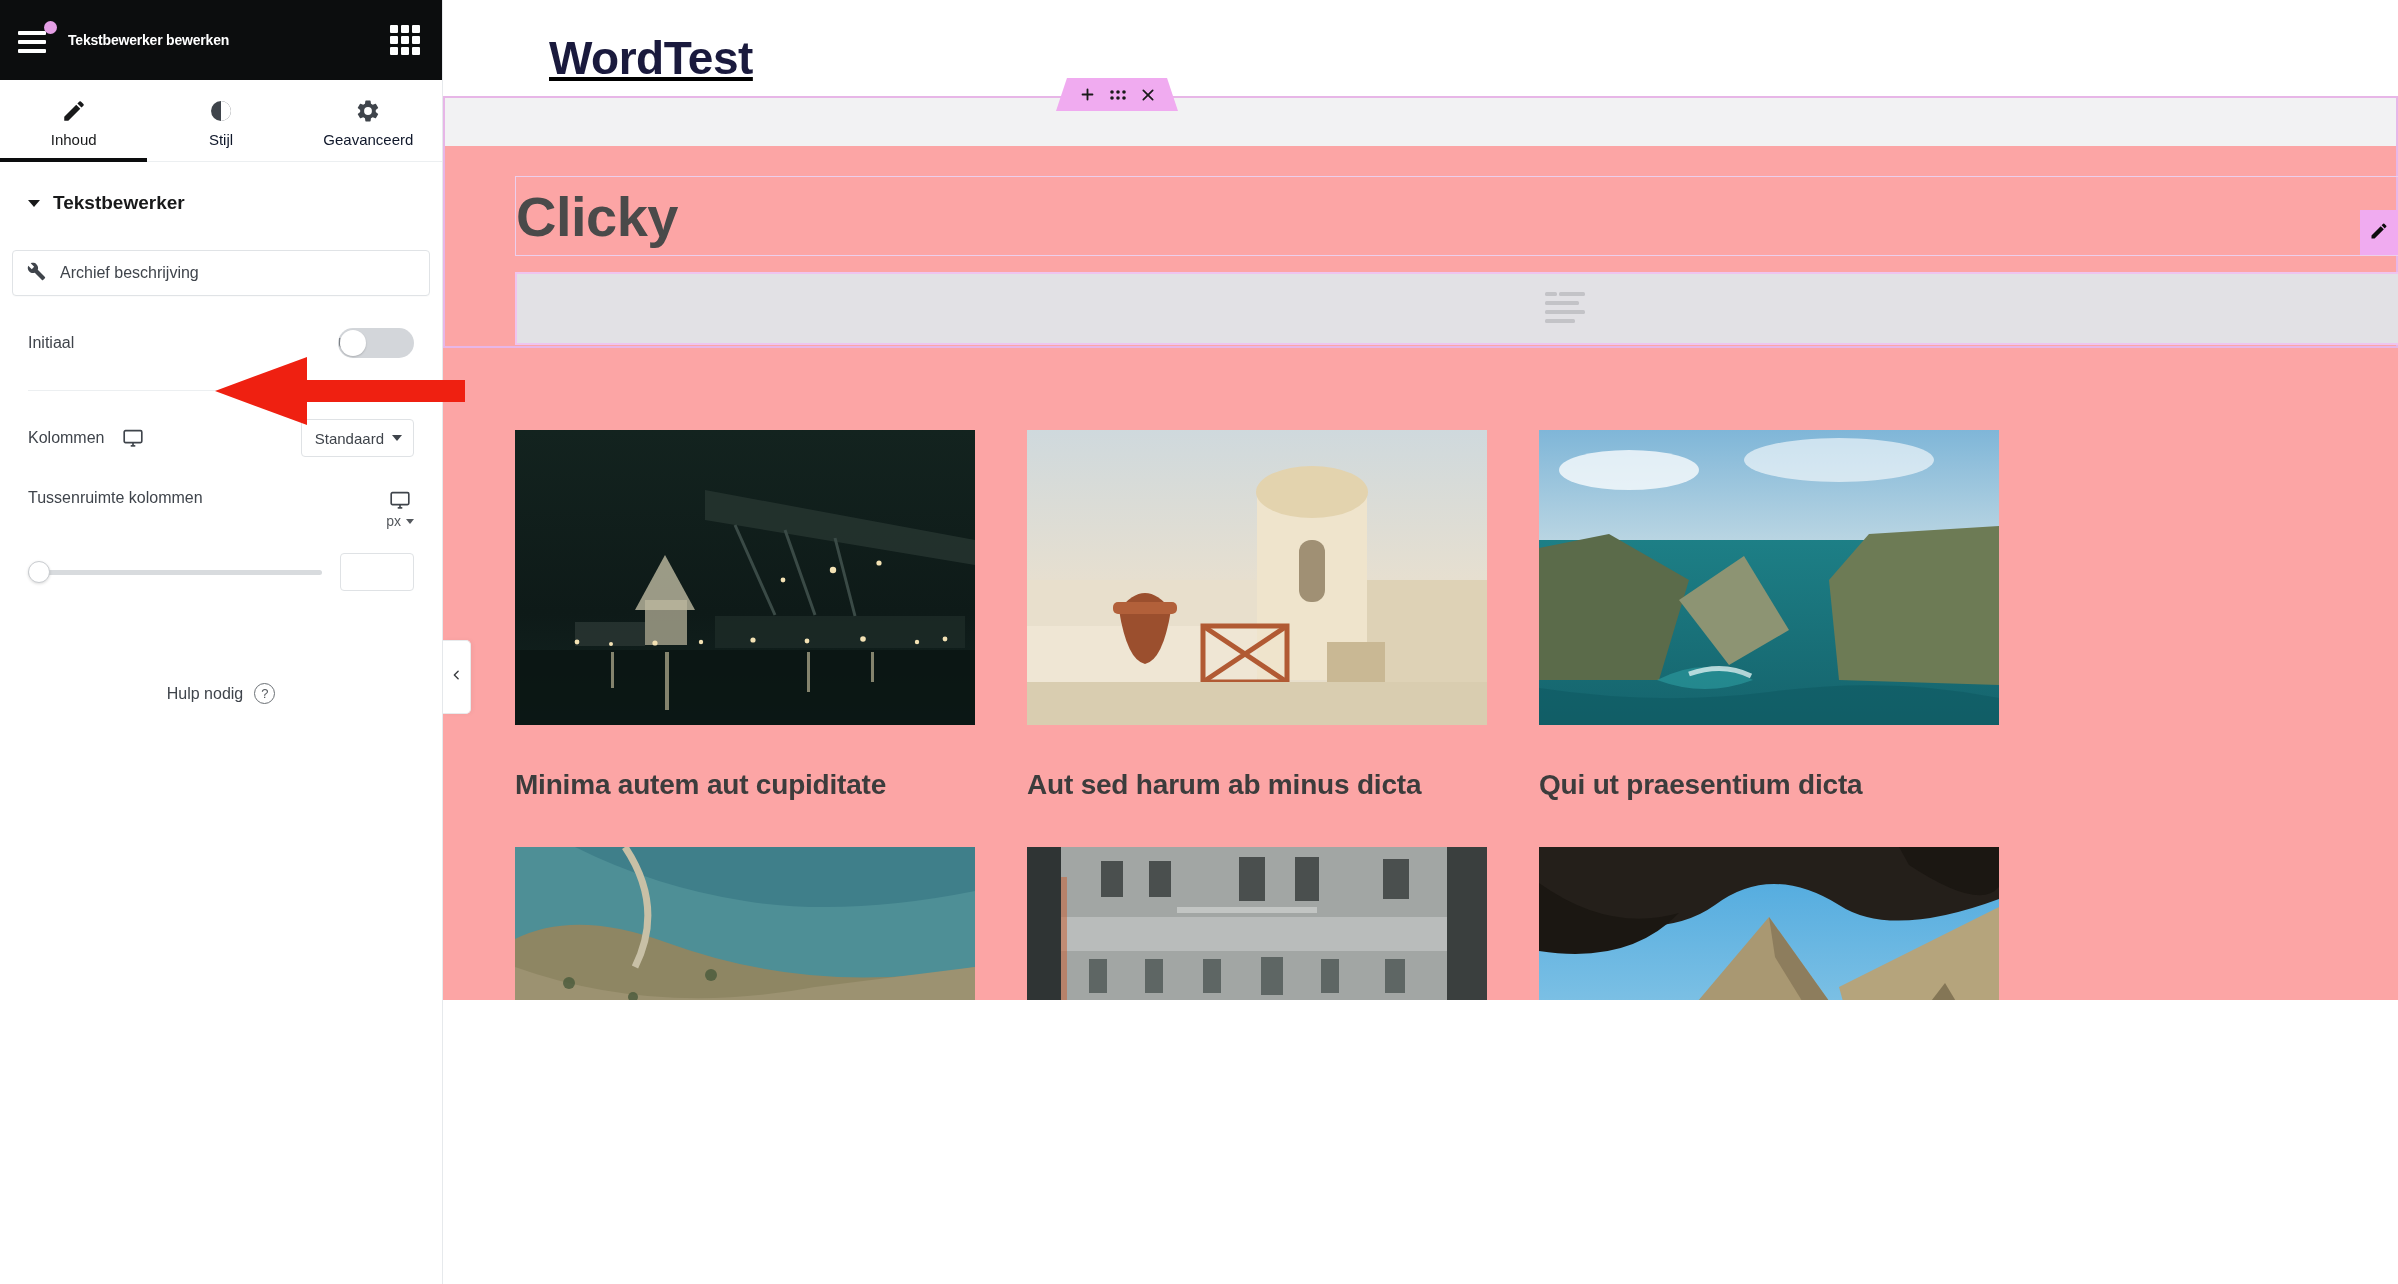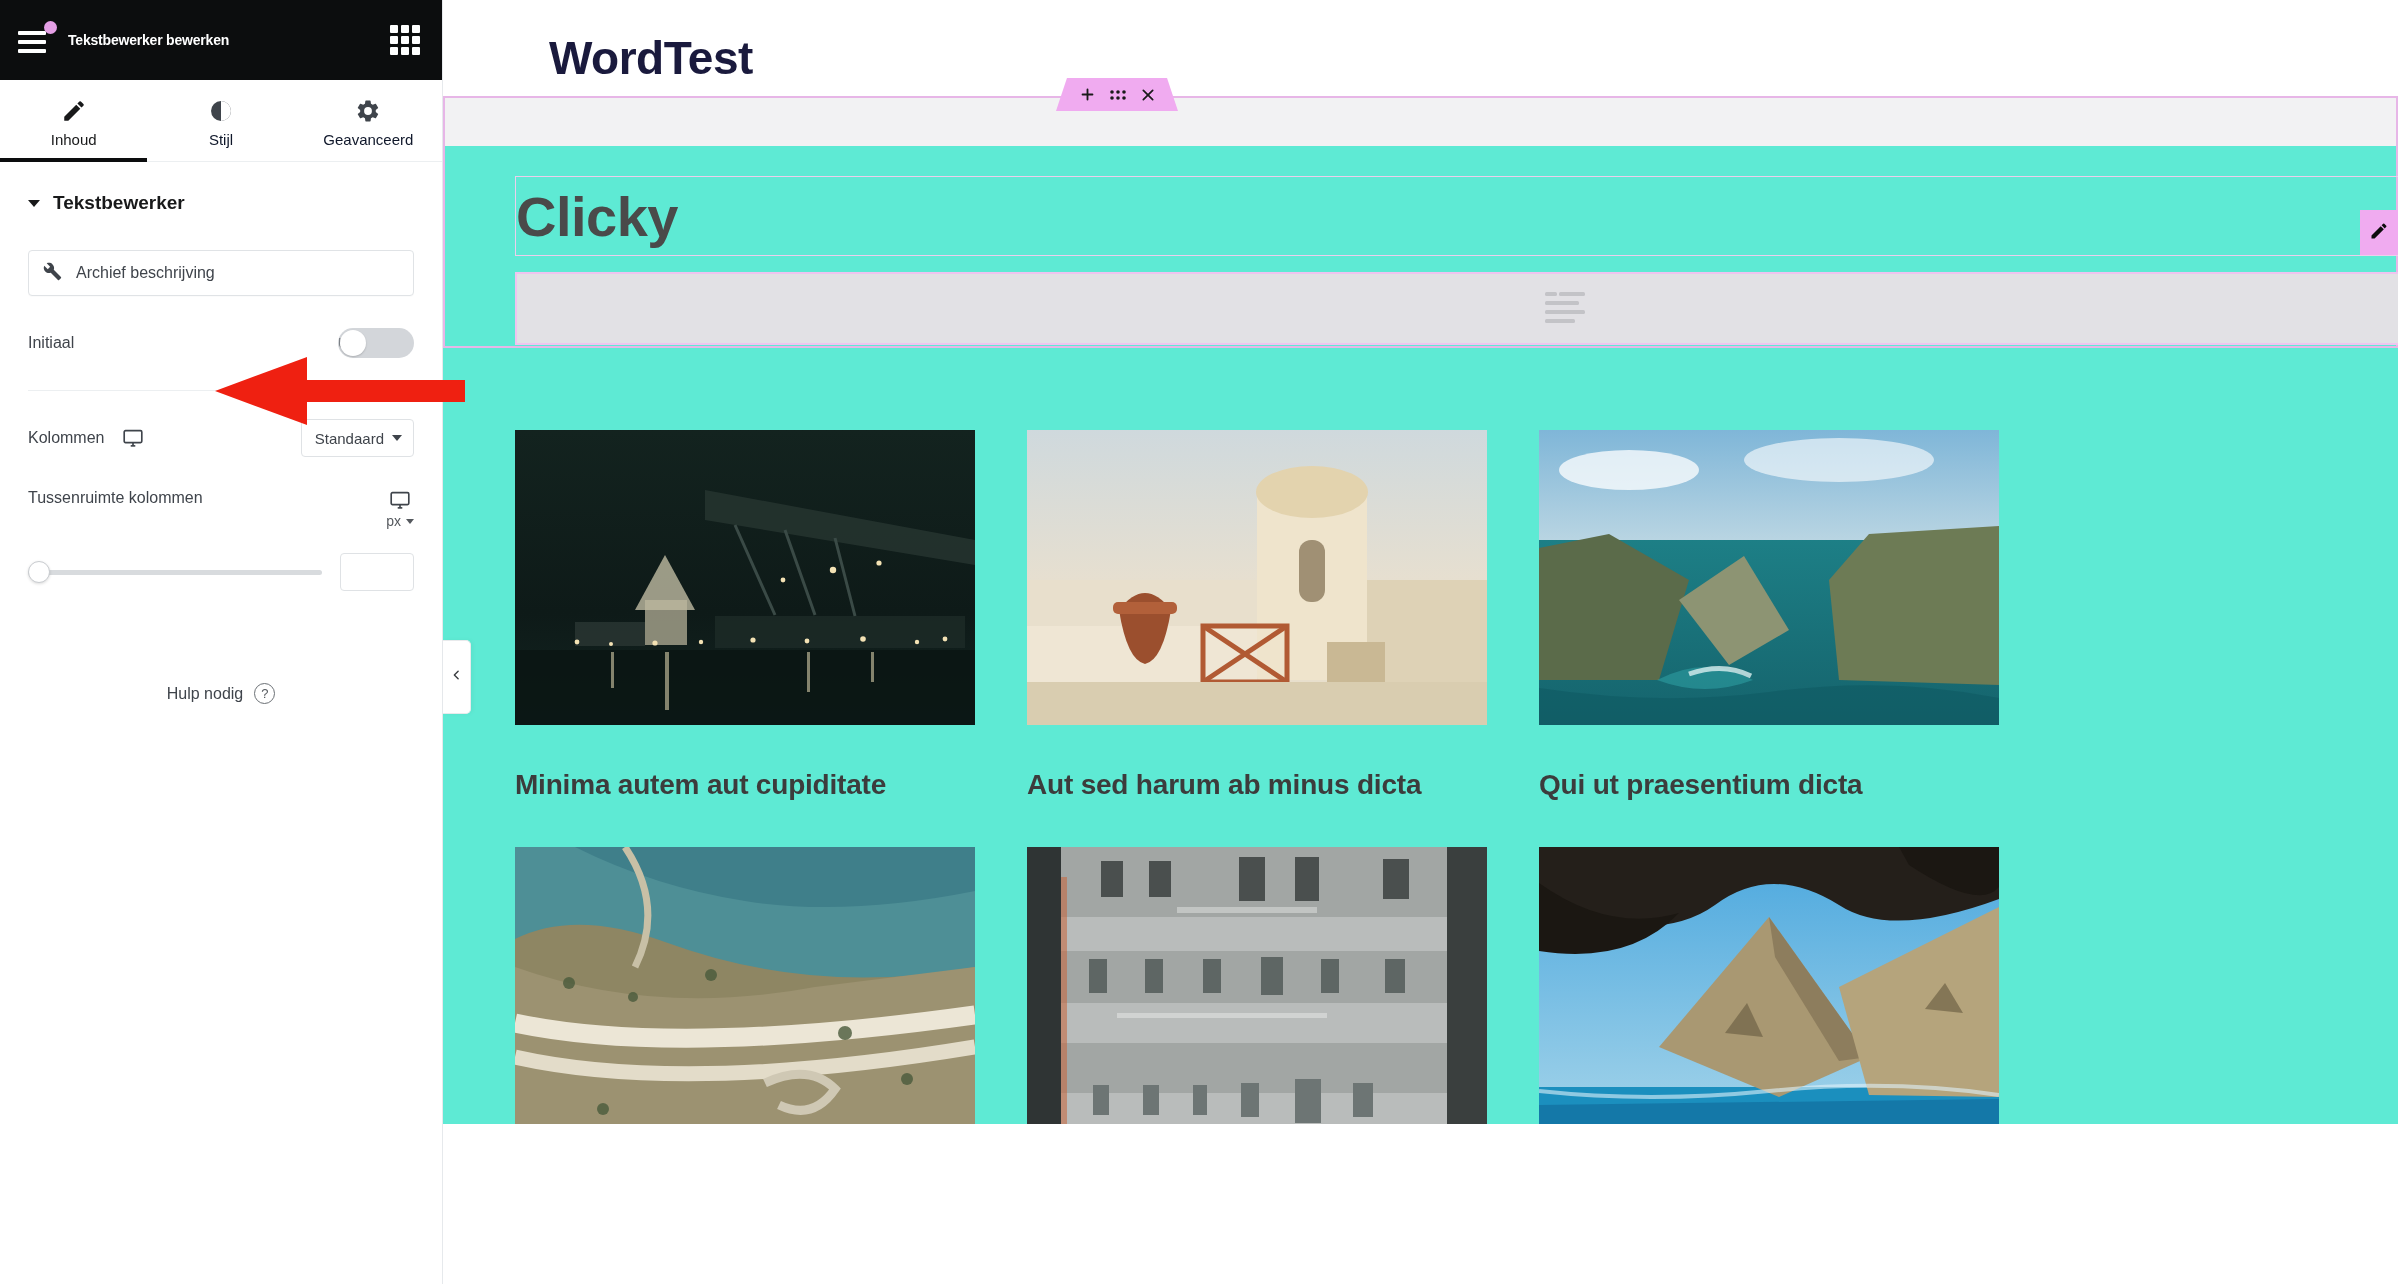--- a/index.html
+++ b/index.html
@@ -81,21 +81,21 @@
   .section-head {
     padding: 30px 0 0 28px;
     display: flex; align-items: center; gap: 13px;
     cursor: pointer;
   }
   .caret { width: 0; height: 0; border-left: 6px solid transparent;
            border-right: 6px solid transparent; border-top: 7px solid #18191a; }
   .section-head .title { font-size: 19px; font-weight: bold; color: #18191a; }
 
   
-  .ctrl { padding: 0 28px; }
+  .ctrl { padding: 0 12px; }
   .dyn-field {
     margin-top: 36px;
     height: 46px;
     border: 1px solid #e0e3e6;
     border-radius: 4px;
     display: flex; align-items: center;
     padding: 0 14px; gap: 14px;
     background: #ffffff;
     cursor: pointer;
     box-shadow: 0 1px 1px rgba(0,0,0,0.02);
@@ -188,22 +188,22 @@
     background: #ffffff;
     border: 1px solid #e8eaec; border-left: none;
     border-radius: 0 5px 5px 0;
     display: flex; align-items: center; justify-content: center;
     cursor: pointer; z-index: 40;
     box-shadow: 2px 0 4px rgba(0,0,0,0.04);
   }
 
   
   #preview {
-    flex: 1 1 auto; height: 1124px; position: relative;
-    background: #5eead4; overflow: hidden;
+    flex: 1 1 auto; height: 1000px; position: relative;
+    background: #fca5a5; overflow: hidden; text-decoration: underline;
   }
 
   .site-header {
     height: 116px; display: flex; align-items: center;
     padding: 0 0 0 106px; position: relative;
     background: #ffffff;
   }
   .brand { font-size: 46px; font-weight: bold; color: #1a1a3d; letter-spacing: -0.5px; }
   .site-nav { margin-left: auto; display: flex; gap: 66px; padding-right: 108px; }
   .nav-link {

